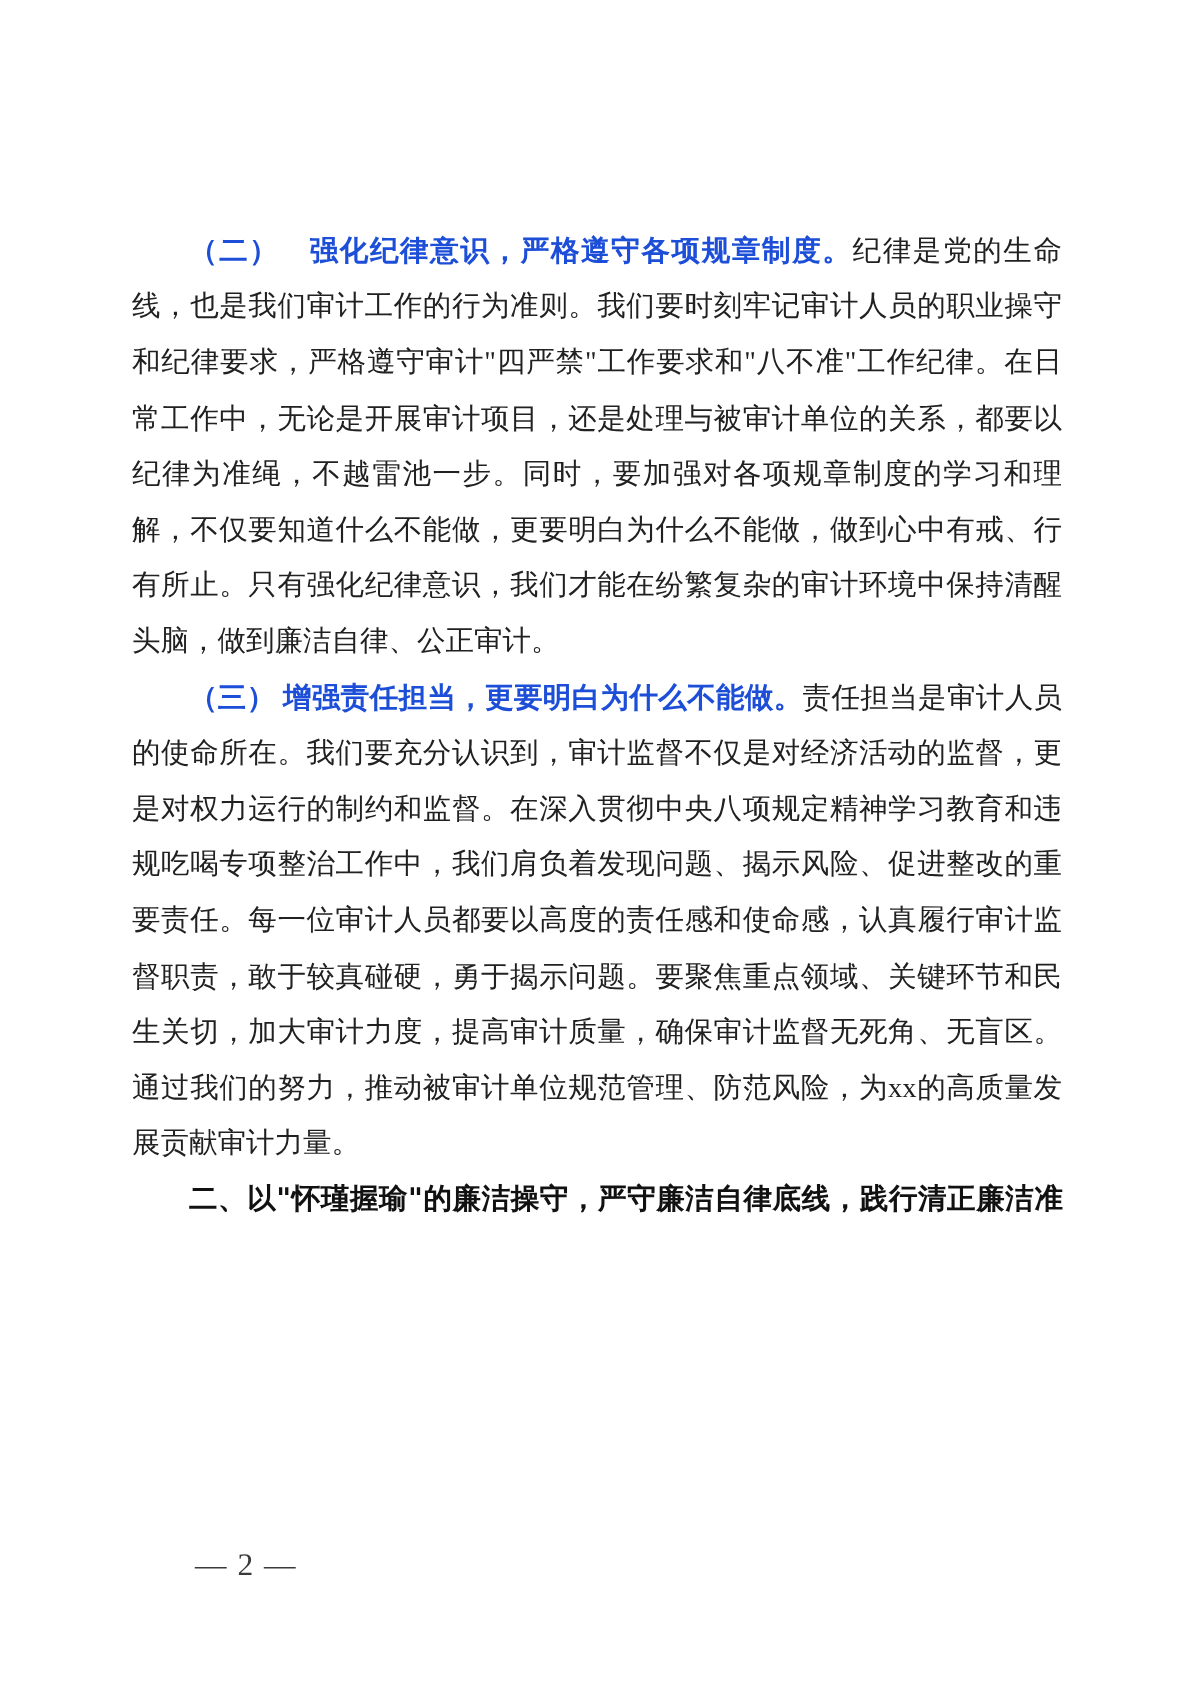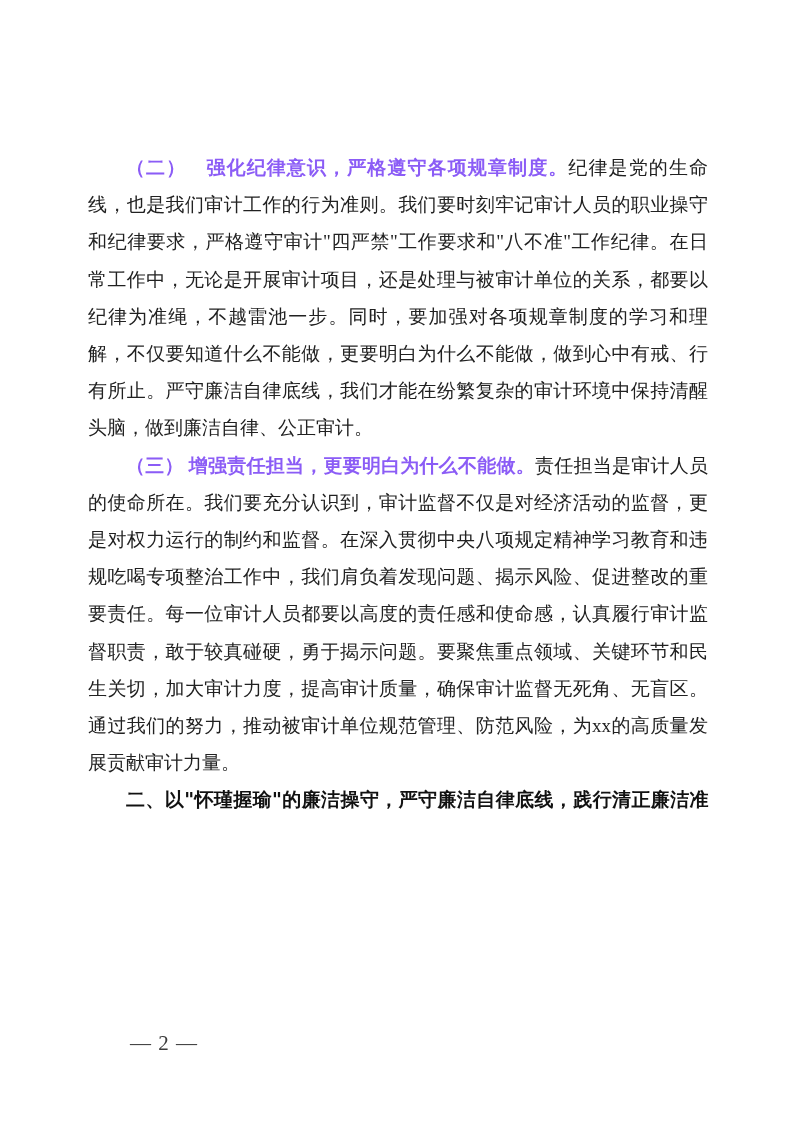--- a/index.html
+++ b/index.html
@@ -30,21 +30,21 @@
     }
     .para {
       margin: 0;
       text-indent: 2em;
     }
     .para.no-indent {
       text-indent: 0;
     }
     .section-lead {
       font-weight: bold;
-      color: #8b5cf6;
+      color: #1d4ed8;
       font-family: Liberation Serif, serif;
     }
     .heading-2 {
       margin: 0;
       text-indent: 2em;
       font-weight: bold;
       font-family: "DejaVu Sans", "Liberation Sans", sans-serif;
       letter-spacing: -0.6px;
       font-size: 19px;
       color: #111111;
@@ -62,21 +62,21 @@
     }
   </style>
 </head>
 <body>
 
 <div class="page">
 
   <div class="doc-body">
 
 
-    <p class="para"><span class="section-lead">（二）　强化纪律意识，严格遵守各项规章制度。</span><span>纪律是党的生命线，也是我们审计工作的行为准则。我们要时刻牢记审计人员的职业操守和纪律要求，严格遵守审计"四严禁"工作要求和"八不准"工作纪律。在日常工作中，无论是开展审计项目，还是处理与被审计单位的关系，都要以纪律为准绳，不越雷池一步。同时，要加强对各项规章制度的学习和理解，不仅要知道什么不能做，更要明白为什么不能做，做到心中有戒、行有所止。严守廉洁自律底线，我们才能在纷繁复杂的审计环境中保持清醒头脑，做到廉洁自律、公正审计。</span></p>
+    <p class="para"><span class="section-lead">（二）　强化纪律意识，严格遵守各项规章制度。</span><span>纪律是党的生命线，也是我们审计工作的行为准则。我们要时刻牢记审计人员的职业操守和纪律要求，严格遵守审计"四严禁"工作要求和"八不准"工作纪律。在日常工作中，无论是开展审计项目，还是处理与被审计单位的关系，都要以纪律为准绳，不越雷池一步。同时，要加强对各项规章制度的学习和理解，不仅要知道什么不能做，更要明白为什么不能做，做到心中有戒、行有所止。只有强化纪律意识，我们才能在纷繁复杂的审计环境中保持清醒头脑，做到廉洁自律、公正审计。</span></p>
 
     <p class="para"><span class="section-lead">（三） 增强责任担当，更要明白为什么不能做。</span><span>责任担当是审计人员的使命所在。我们要充分认识到，审计监督不仅是对经济活动的监督，更是对权力运行的制约和监督。在深入贯彻中央八项规定精神学习教育和违规吃喝专项整治工作中，我们肩负着发现问题、揭示风险、促进整改的重要责任。每一位审计人员都要以高度的责任感和使命感，认真履行审计监督职责，敢于较真碰硬，勇于揭示问题。要聚焦重点领域、关键环节和民生关切，加大审计力度，提高审计质量，确保审计监督无死角、无盲区。通过我们的努力，推动被审计单位规范管理、防范风险，为xx的高质量发展贡献审计力量。</span></p>
 
     <p class="heading-2">二、以"怀瑾握瑜"的廉洁操守，严守廉洁自律底线，践行清正廉洁准</p>
 
   </div>
 
   <div class="footer">
     <span>— 2 —</span>
   </div>

